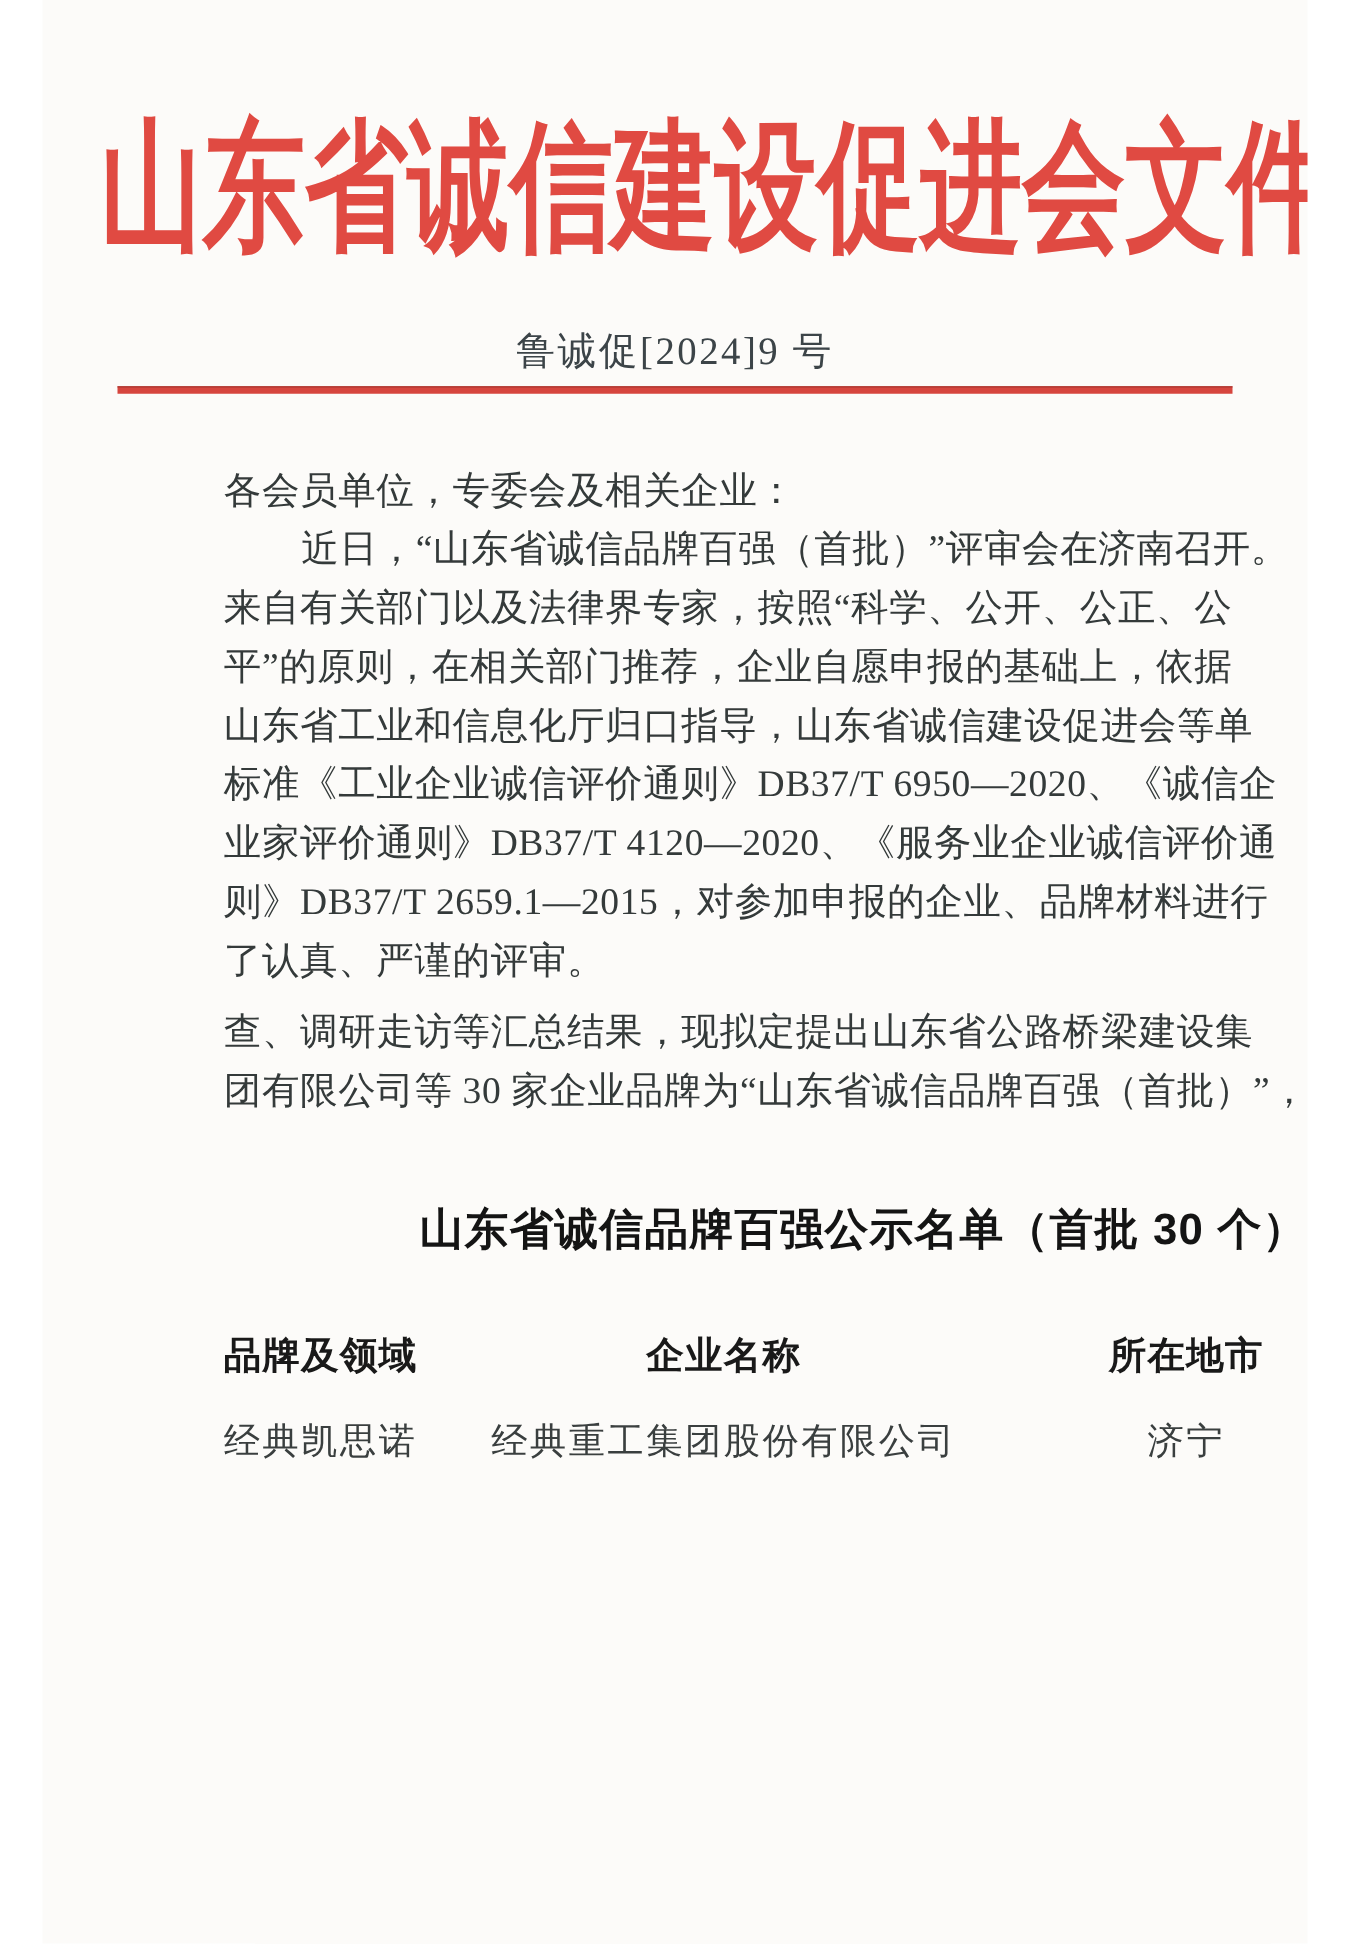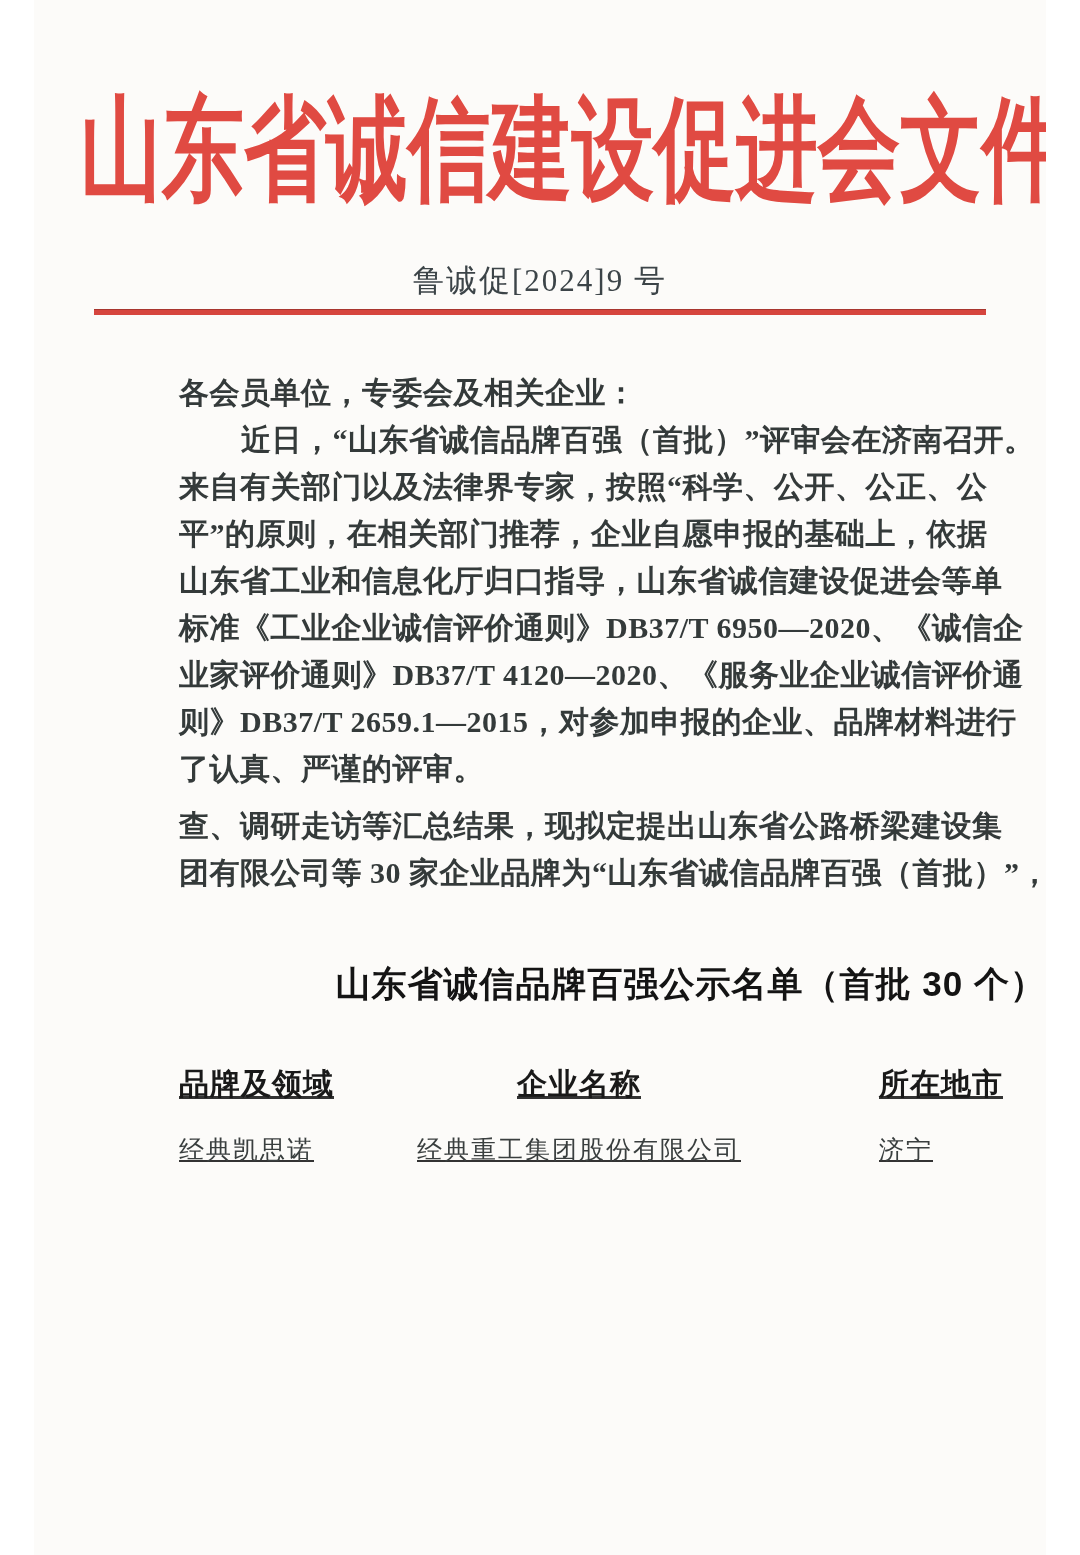--- a/index.html
+++ b/index.html
@@ -55,57 +55,56 @@
     letter-spacing: 2px;
   }
   
   .body-block {
     margin: 54px 125px 0 145px;
     font-size: 30px;
     line-height: 47px;
     color: #343a3a;
     letter-spacing: 0.5px;
   }
-  .body-line { white-space: nowrap; font-weight: bold; }
+  .body-line { white-space: nowrap; }
   .indent { text-indent: 62px; }
   .para-2 { margin-top: 10px; }
   
   .list-heading {
     margin-top: 66px;
     text-align: right;
     font-family: "Liberation Sans", sans-serif;
     font-weight: 700;
     font-size: 35px;
     line-height: 44px;
     color: #141414;
     letter-spacing: 1px;
   }
   .table {
     width: 840px;
     margin: 58px 95px 12px 145px;
-    text-decoration: underline;
   }
   .table-header-row, .table-row { display: flex; align-items: baseline; }
   .table-header-row {
     font-family: "Liberation Sans", sans-serif;
     font-weight: 700;
     font-size: 30px;
     color: #191919;
     letter-spacing: 1px;
   }
   .table-row {
     margin-top: 28px;
     font-family: "Liberation Serif", serif;
-    font-size: 25px;
+    font-size: 29px;
     color: #3a3f3f;
     letter-spacing: 2px;
   }
   .col-brand  { flex: 0 0 200px; text-align: left; }
   .col-company{ flex: 0 0 400px; text-align: center; }
-  .col-city   { flex: 0 0 140px; margin-left: auto; text-align: left; }
+  .col-city   { flex: 0 0 140px; margin-left: auto; text-align: center; }
   .table-header-row .col-brand { text-align: left; }
 </style>
 </head>
 <body>
 
 <div class="page">
 
   <div class="letterhead-title">山东省诚信建设促进会文件</div>
 
   <div class="doc-number">鲁诚促[2024]9 号</div>

